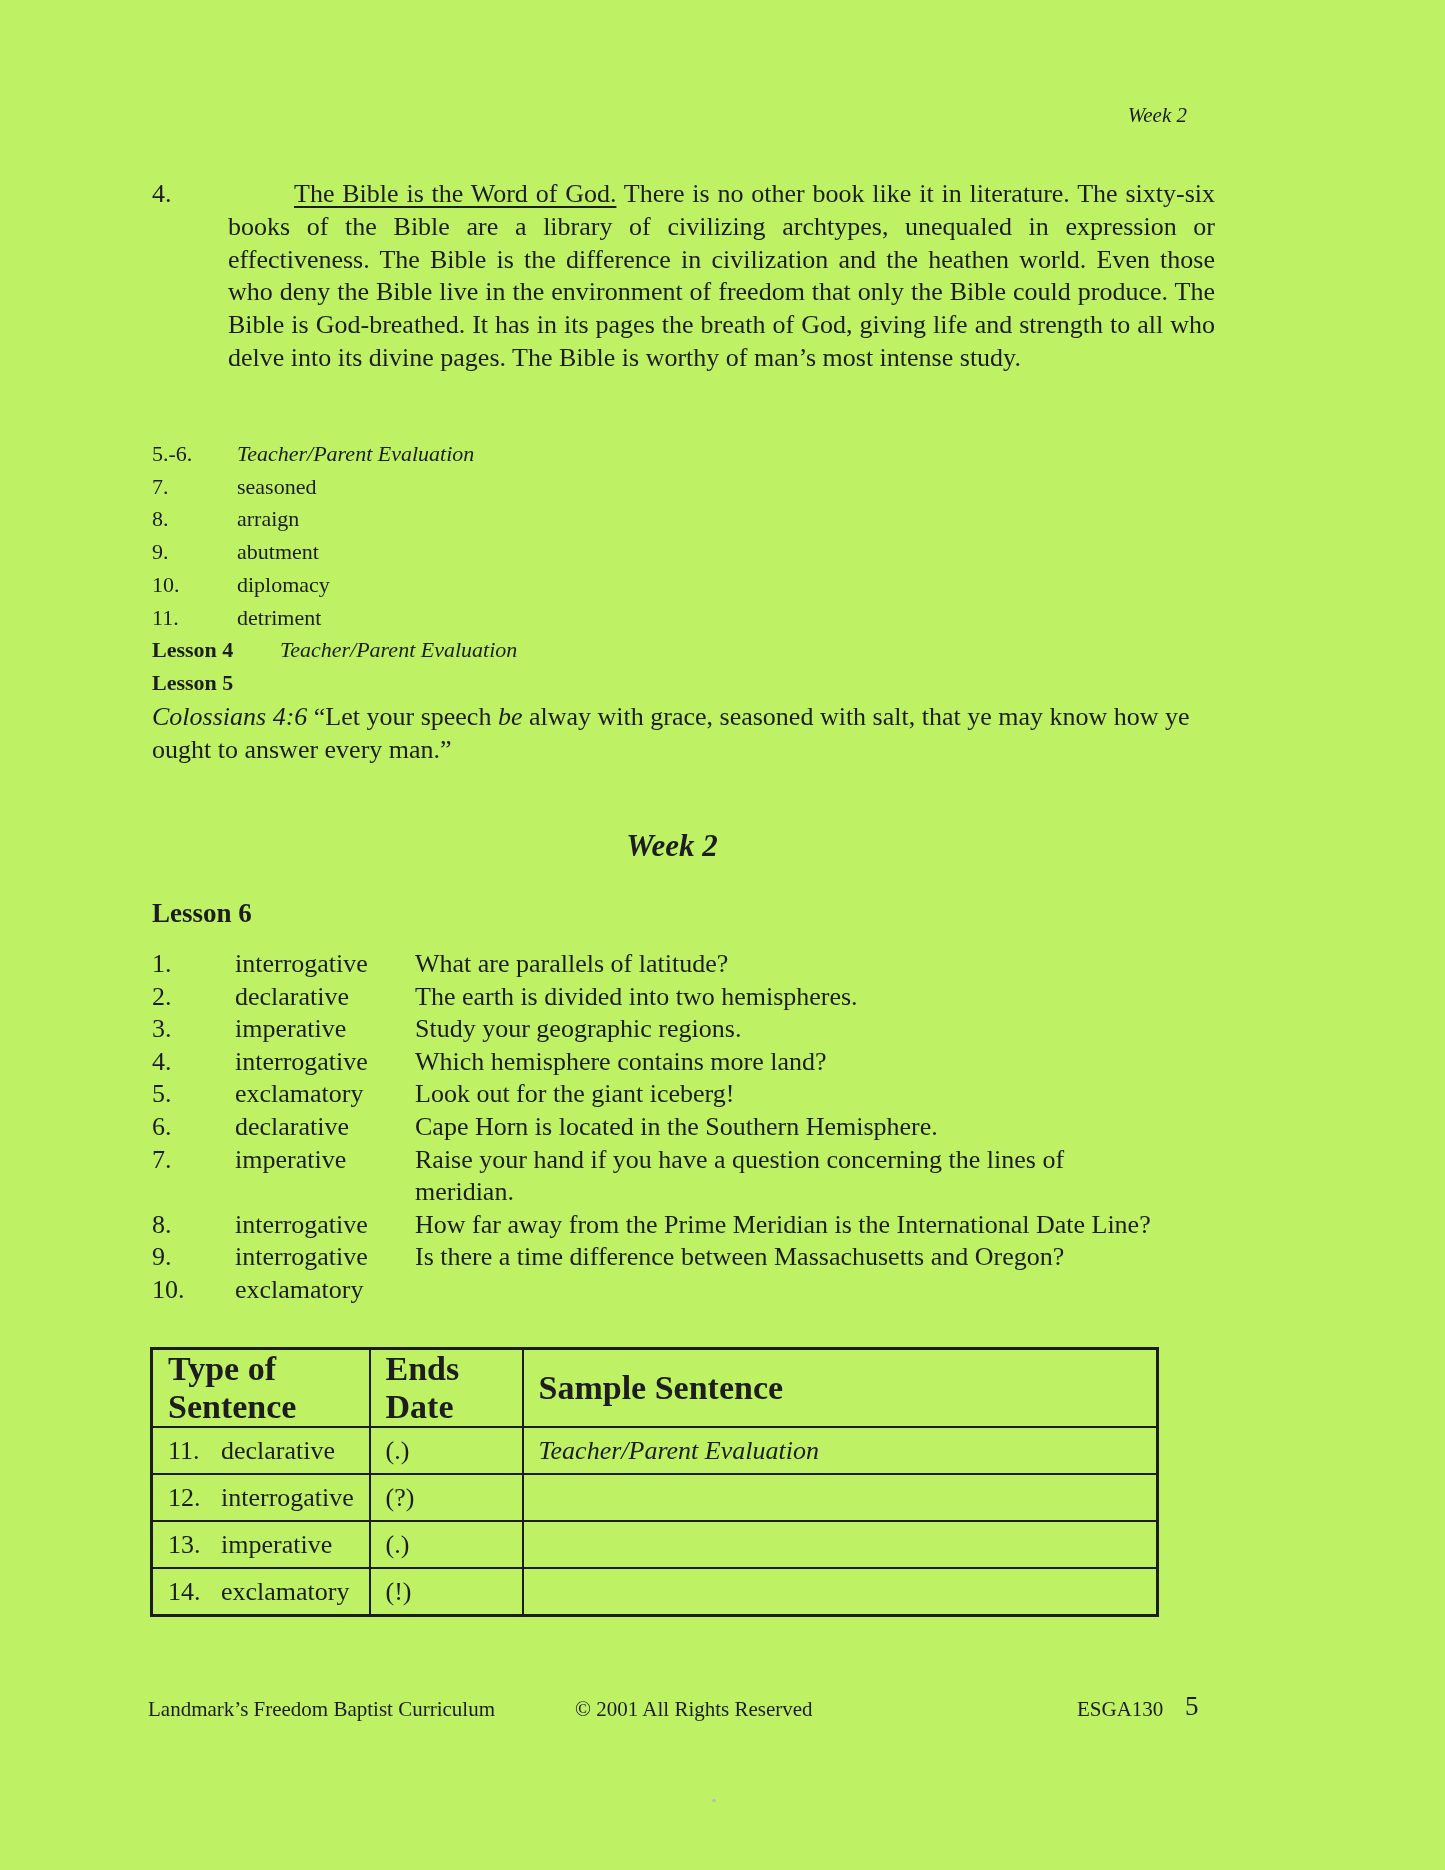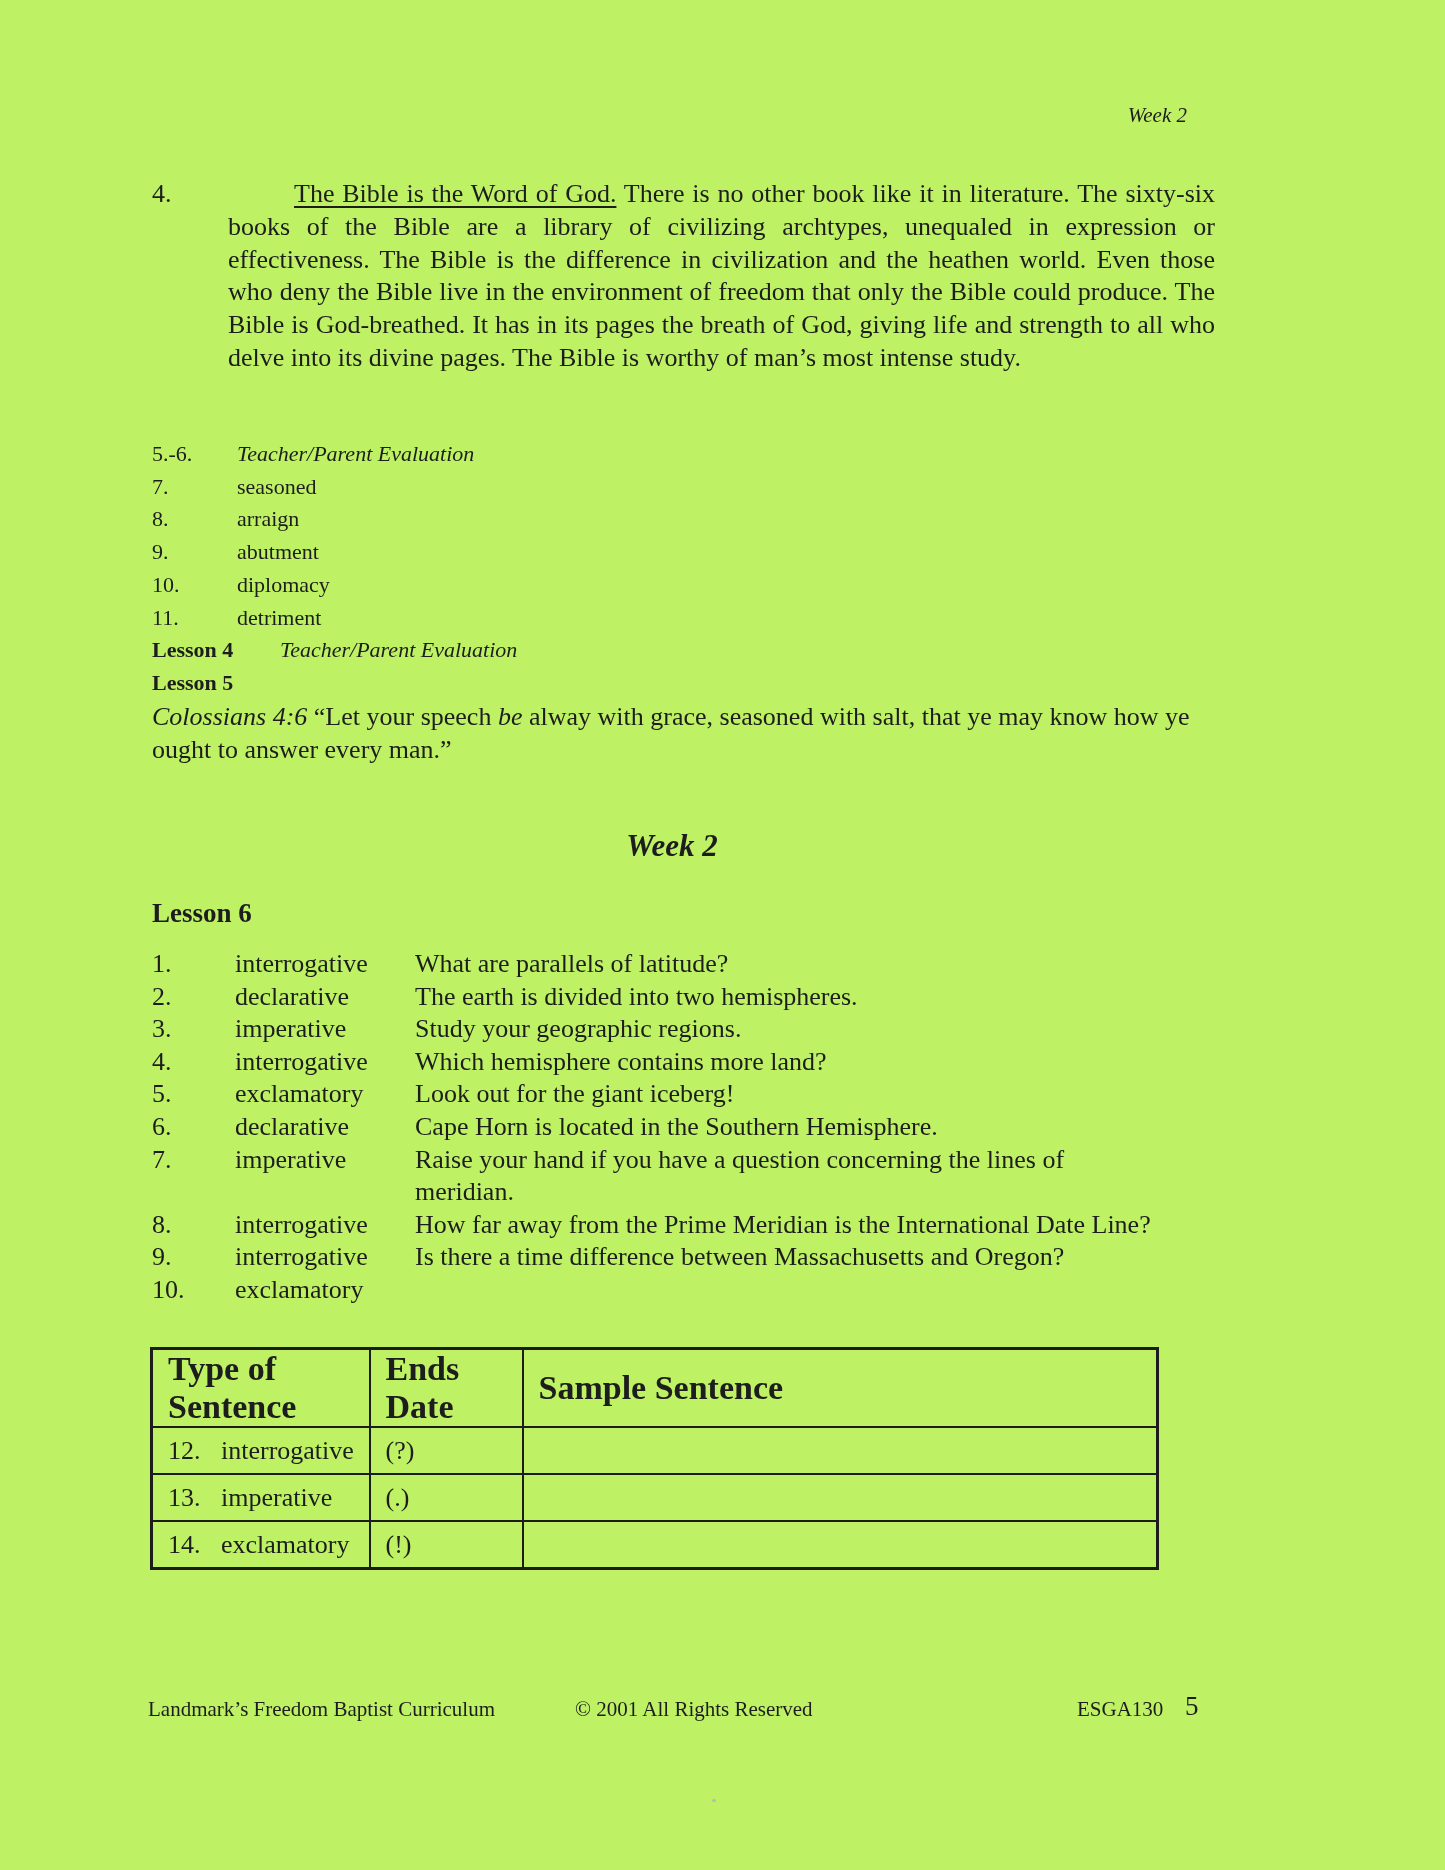--- a/index.html
+++ b/index.html
@@ -267,20 +267,25 @@
     </colgroup>
     <thead>
       <tr>
         <th>Type of Sentence</th>
         <th>Ends Date</th>
         <th>Sample Sentence</th>
       </tr>
     </thead>
     <tbody>
       <tr>
+        <td><span class="cell-num">11.</span><span>declarative</span></td>
+        <td>(.)</td>
+        <td class="ital">Teacher/Parent Evaluation</td>
+      </tr>
+      <tr>
         <td><span class="cell-num">12.</span><span>interrogative</span></td>
         <td>(?)</td>
         <td></td>
       </tr>
       <tr>
         <td><span class="cell-num">13.</span><span>imperative</span></td>
         <td>(.)</td>
         <td></td>
       </tr>
       <tr>

